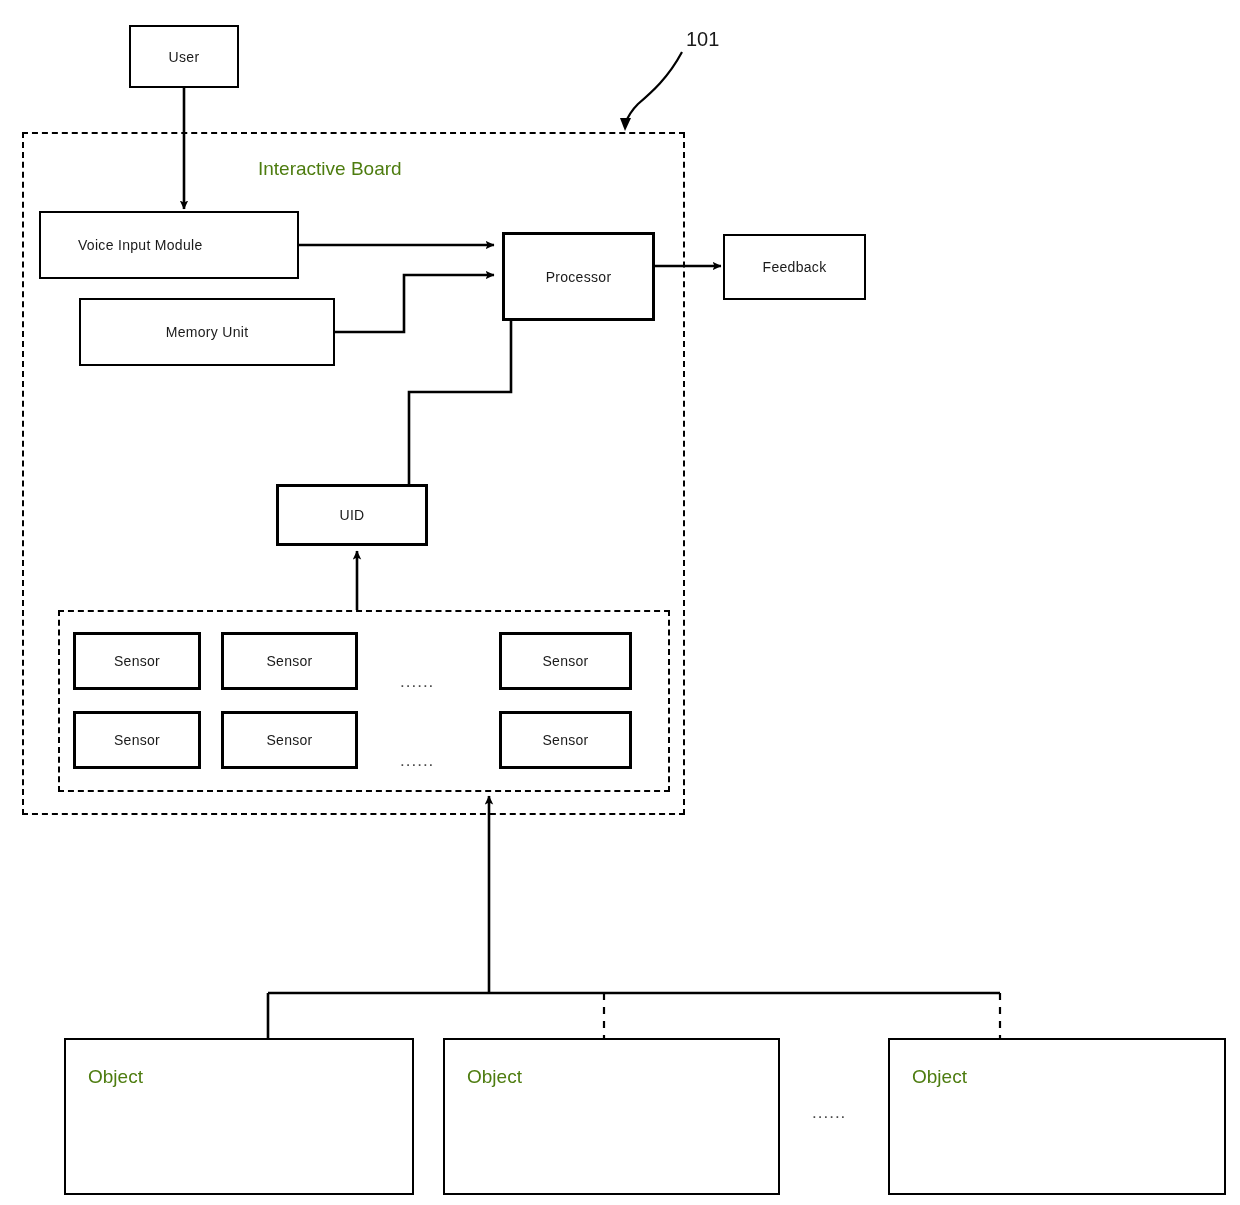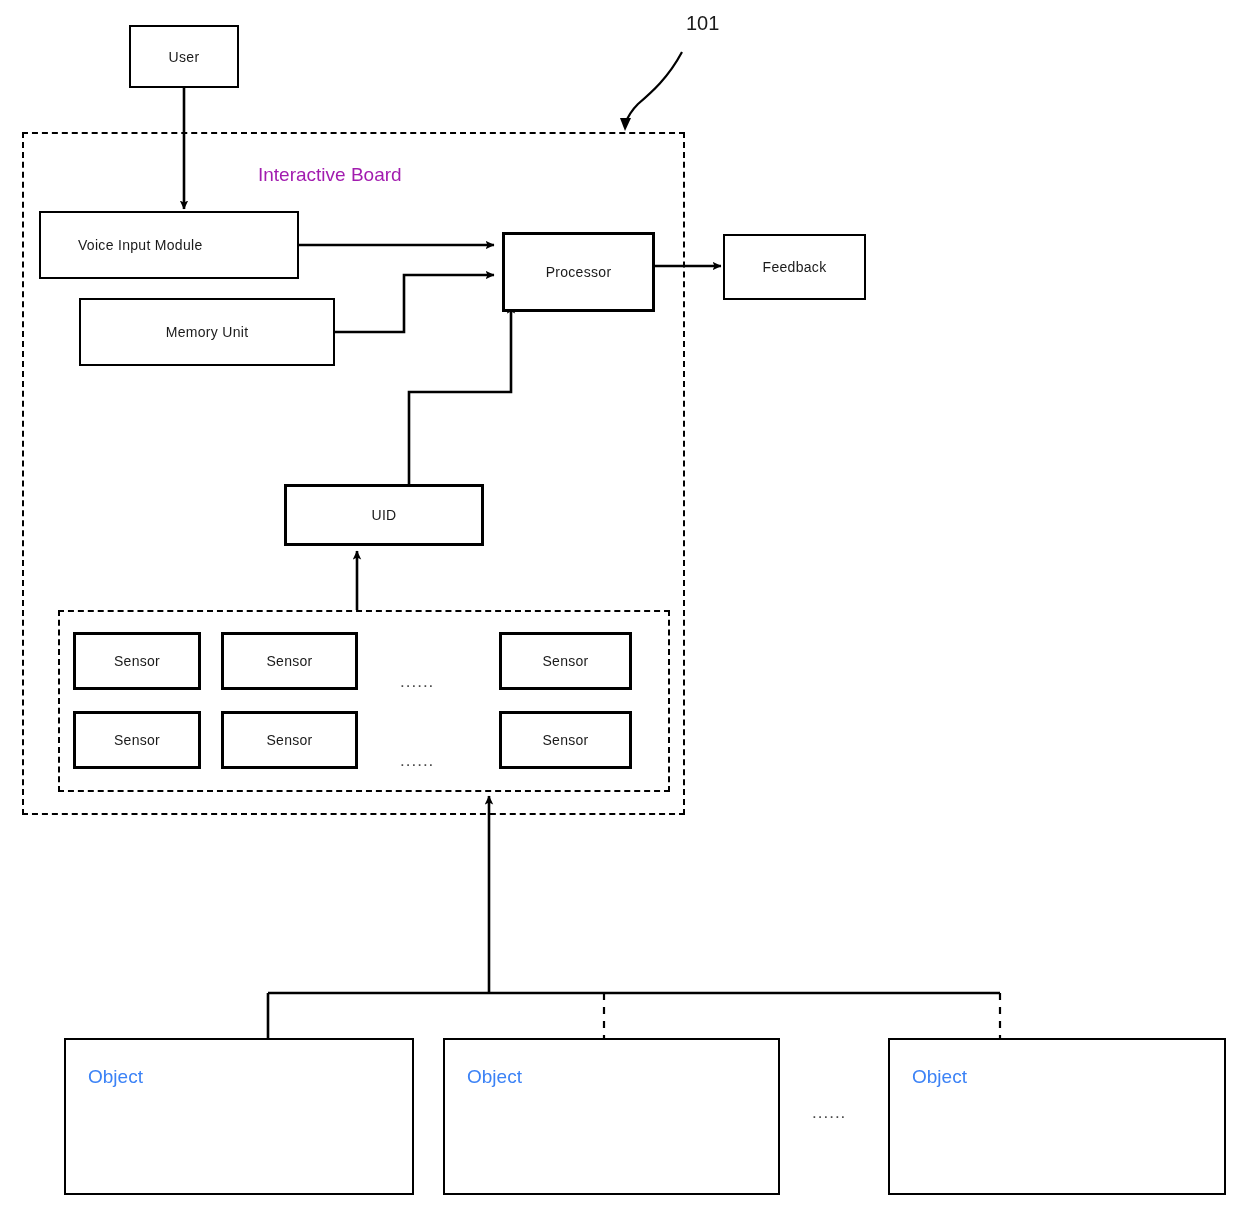--- a/index.html
+++ b/index.html
@@ -42,34 +42,33 @@
   }
   .dashbox {
     position: absolute;
     box-sizing: border-box;
     background: transparent;
     border: 2px dashed #000000;
   }
   .plainlabel {
     position: absolute;
     font-size: 19px;
-    color: #a21caf;
+    color: #4d7c0f;
     white-space: nowrap;
-    margin-top: 6px;
   }
   .obj-outer {
     position: absolute;
     box-sizing: border-box;
     background: #ffffff;
     border: 2px solid #000000;
   }
   .obj-title {
     position: absolute;
     font-size: 19px;
-    color: #3b82f6;
+    color: #4d7c0f;
     white-space: nowrap;
   }
   .ellipsis {
     position: absolute;
     font-size: 17px;
     letter-spacing: 1px;
     color: #4a4a4a;
     white-space: nowrap;
   }
   .refnum {
@@ -110,37 +109,37 @@
 
     <line x1="268" y1="993" x2="1000" y2="993" stroke="#000000" stroke-width="2.6"></line>
 
     <line x1="268" y1="993" x2="268" y2="1040" stroke="#000000" stroke-width="2.6"></line>
 
     <line x1="604" y1="993" x2="604" y2="1040" stroke="#000000" stroke-width="2.2" stroke-dasharray="7 7"></line>
 
     <line x1="1000" y1="993" x2="1000" y2="1040" stroke="#000000" stroke-width="2.2" stroke-dasharray="7 7"></line>
   </svg>
 
-  <div class="refnum" style="left:686px; top:12px;">101</div>
+  <div class="refnum" style="left:686px; top:28px;">101</div>
 
   <div class="node" style="left:129px; top:25px; width:110px; height:63px;">User</div>
 
   <div class="dashbox" style="left:22px; top:132px; width:663px; height:683px;"></div>
 
   <div class="plainlabel" style="left:258px; top:158px;">Interactive Board</div>
 
   <div class="node" style="left:39px; top:211px; width:260px; height:68px; justify-content:flex-start; padding-left:37px;">Voice Input Module</div>
 
   <div class="node" style="left:79px; top:298px; width:256px; height:68px;">Memory Unit</div>
 
-  <div class="node" style="left:502px; top:232px; width:153px; height:80px; border-width:3px;">Processor</div>
+  <div class="node" style="left:502px; top:232px; width:153px; height:89px; border-width:3px;">Processor</div>
 
   <div class="node" style="left:723px; top:234px; width:143px; height:66px;">Feedback</div>
 
-  <div class="node" style="left:284px; top:484px; width:200px; height:62px; border-width:3px;">UID</div>
+  <div class="node" style="left:276px; top:484px; width:152px; height:62px; border-width:3px;">UID</div>
 
   <div class="dashbox" style="left:58px; top:610px; width:612px; height:182px;"></div>
 
   <div class="node" style="left:73px; top:632px; width:128px; height:58px; border-width:3px;">Sensor</div>
   <div class="node" style="left:221px; top:632px; width:137px; height:58px; border-width:3px;">Sensor</div>
   <div class="node" style="left:499px; top:632px; width:133px; height:58px; border-width:3px;">Sensor</div>
 
   <div class="node" style="left:73px; top:711px; width:128px; height:58px; border-width:3px;">Sensor</div>
   <div class="node" style="left:221px; top:711px; width:137px; height:58px; border-width:3px;">Sensor</div>
   <div class="node" style="left:499px; top:711px; width:133px; height:58px; border-width:3px;">Sensor</div>

